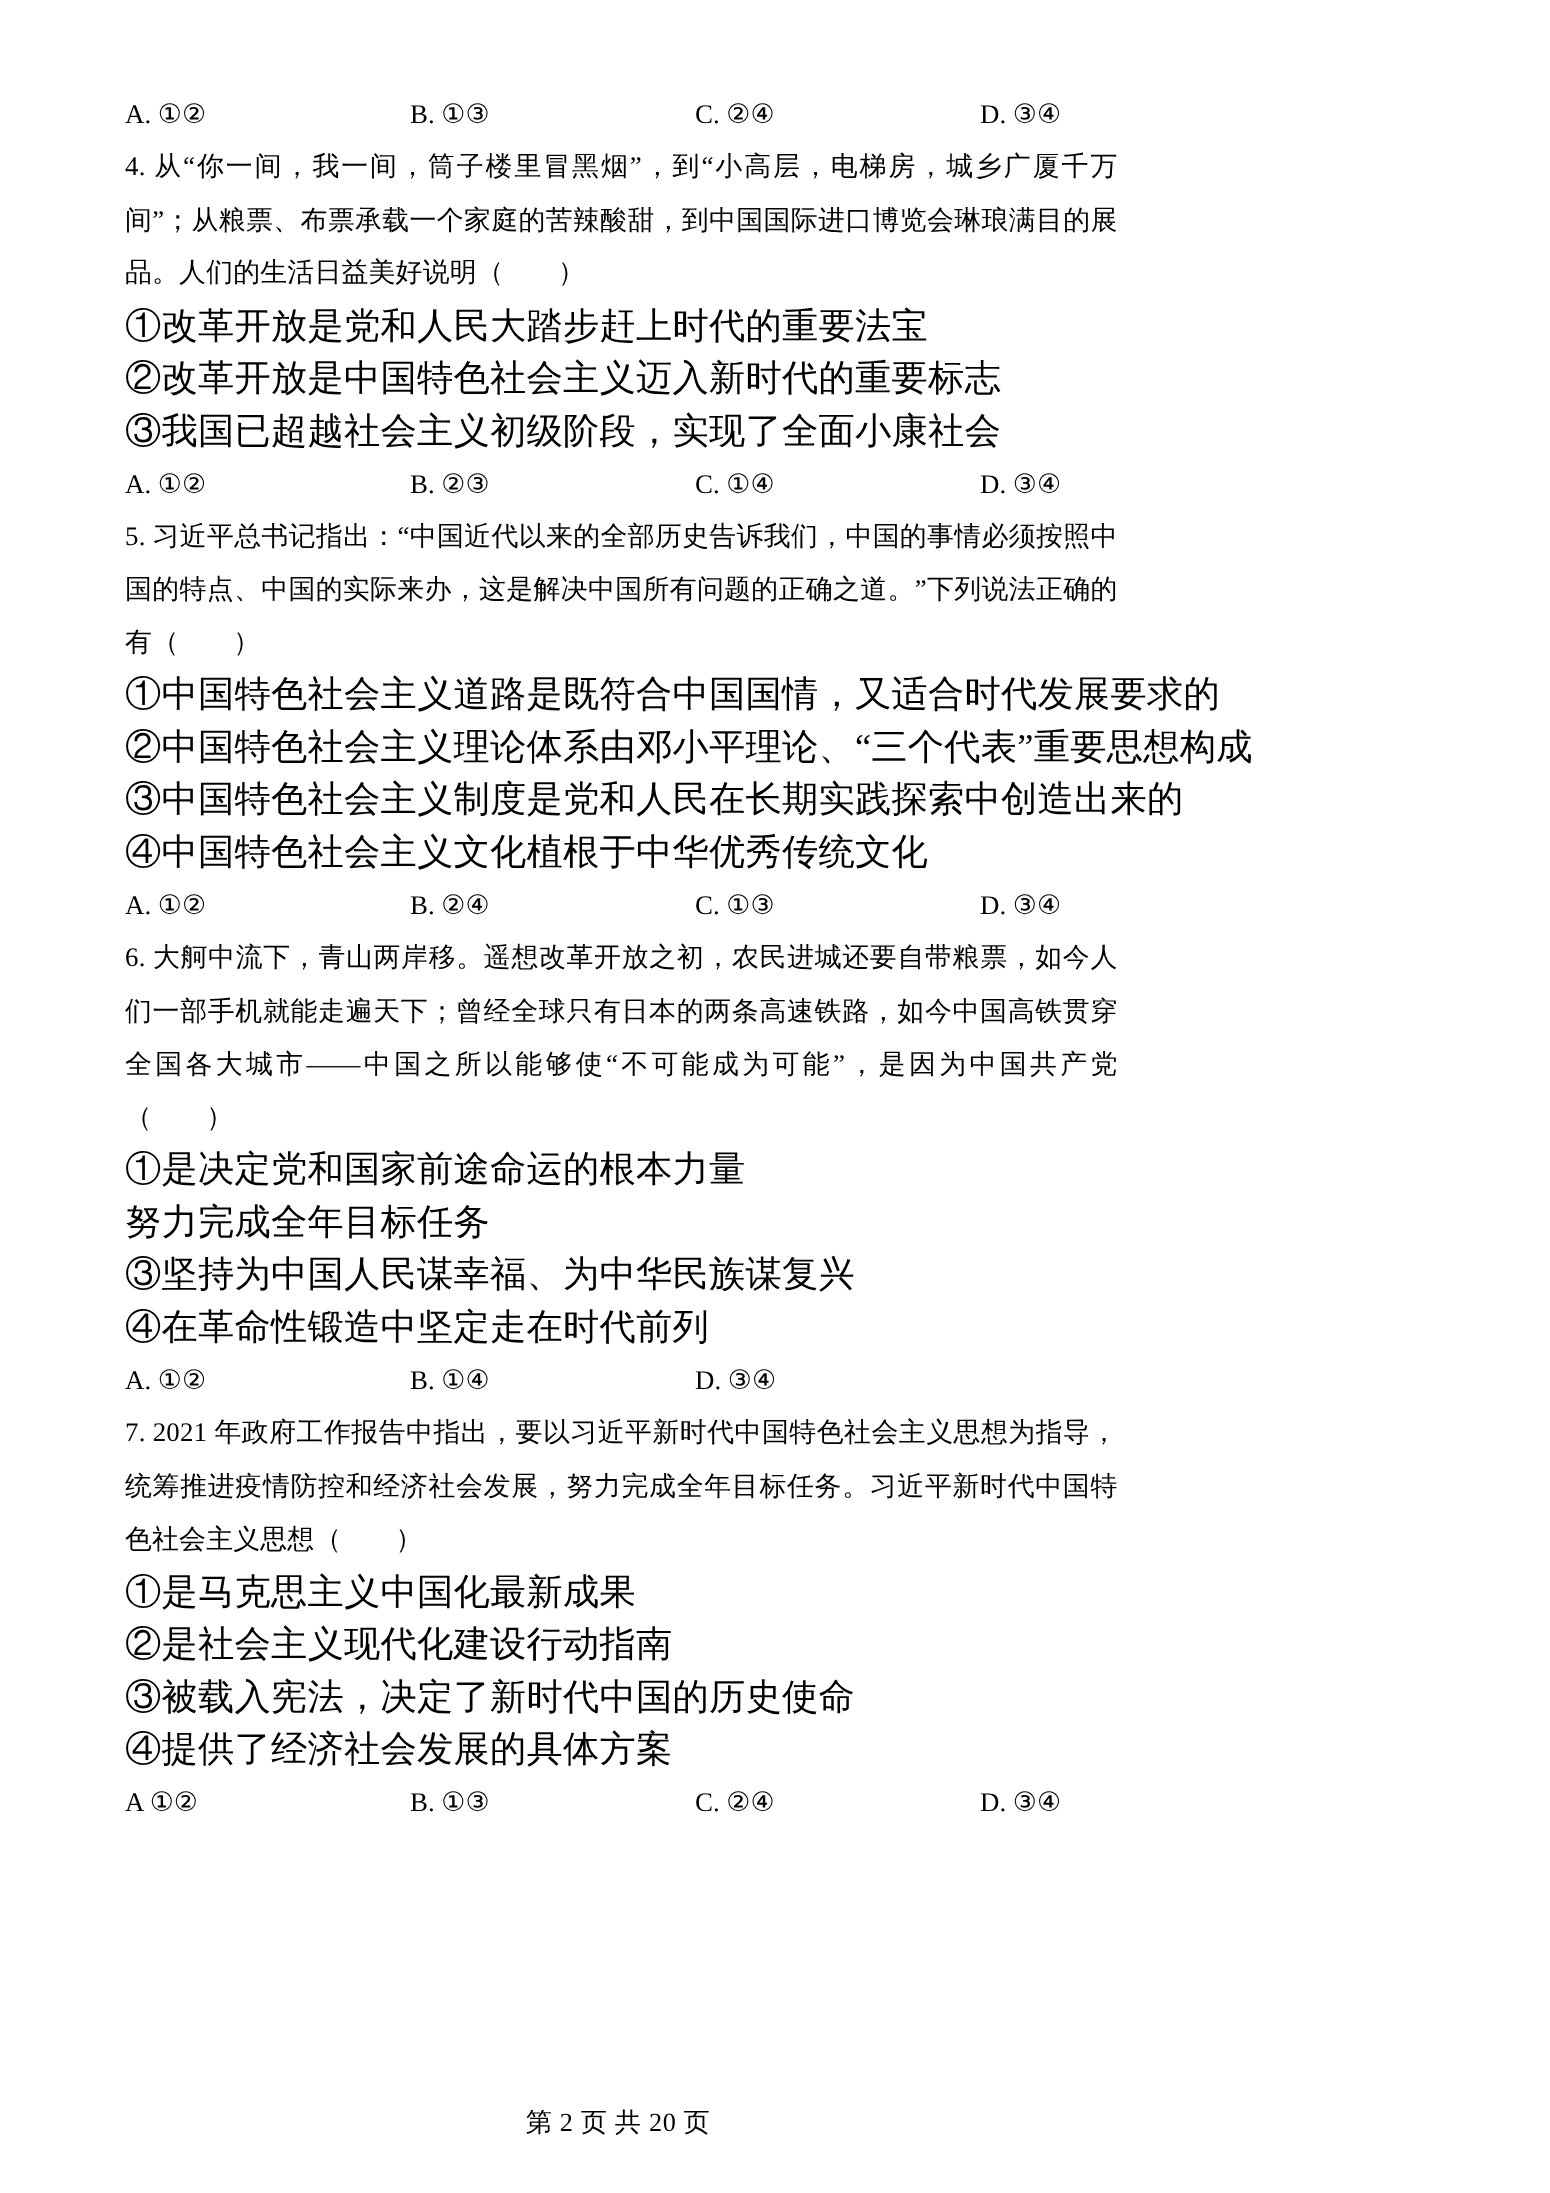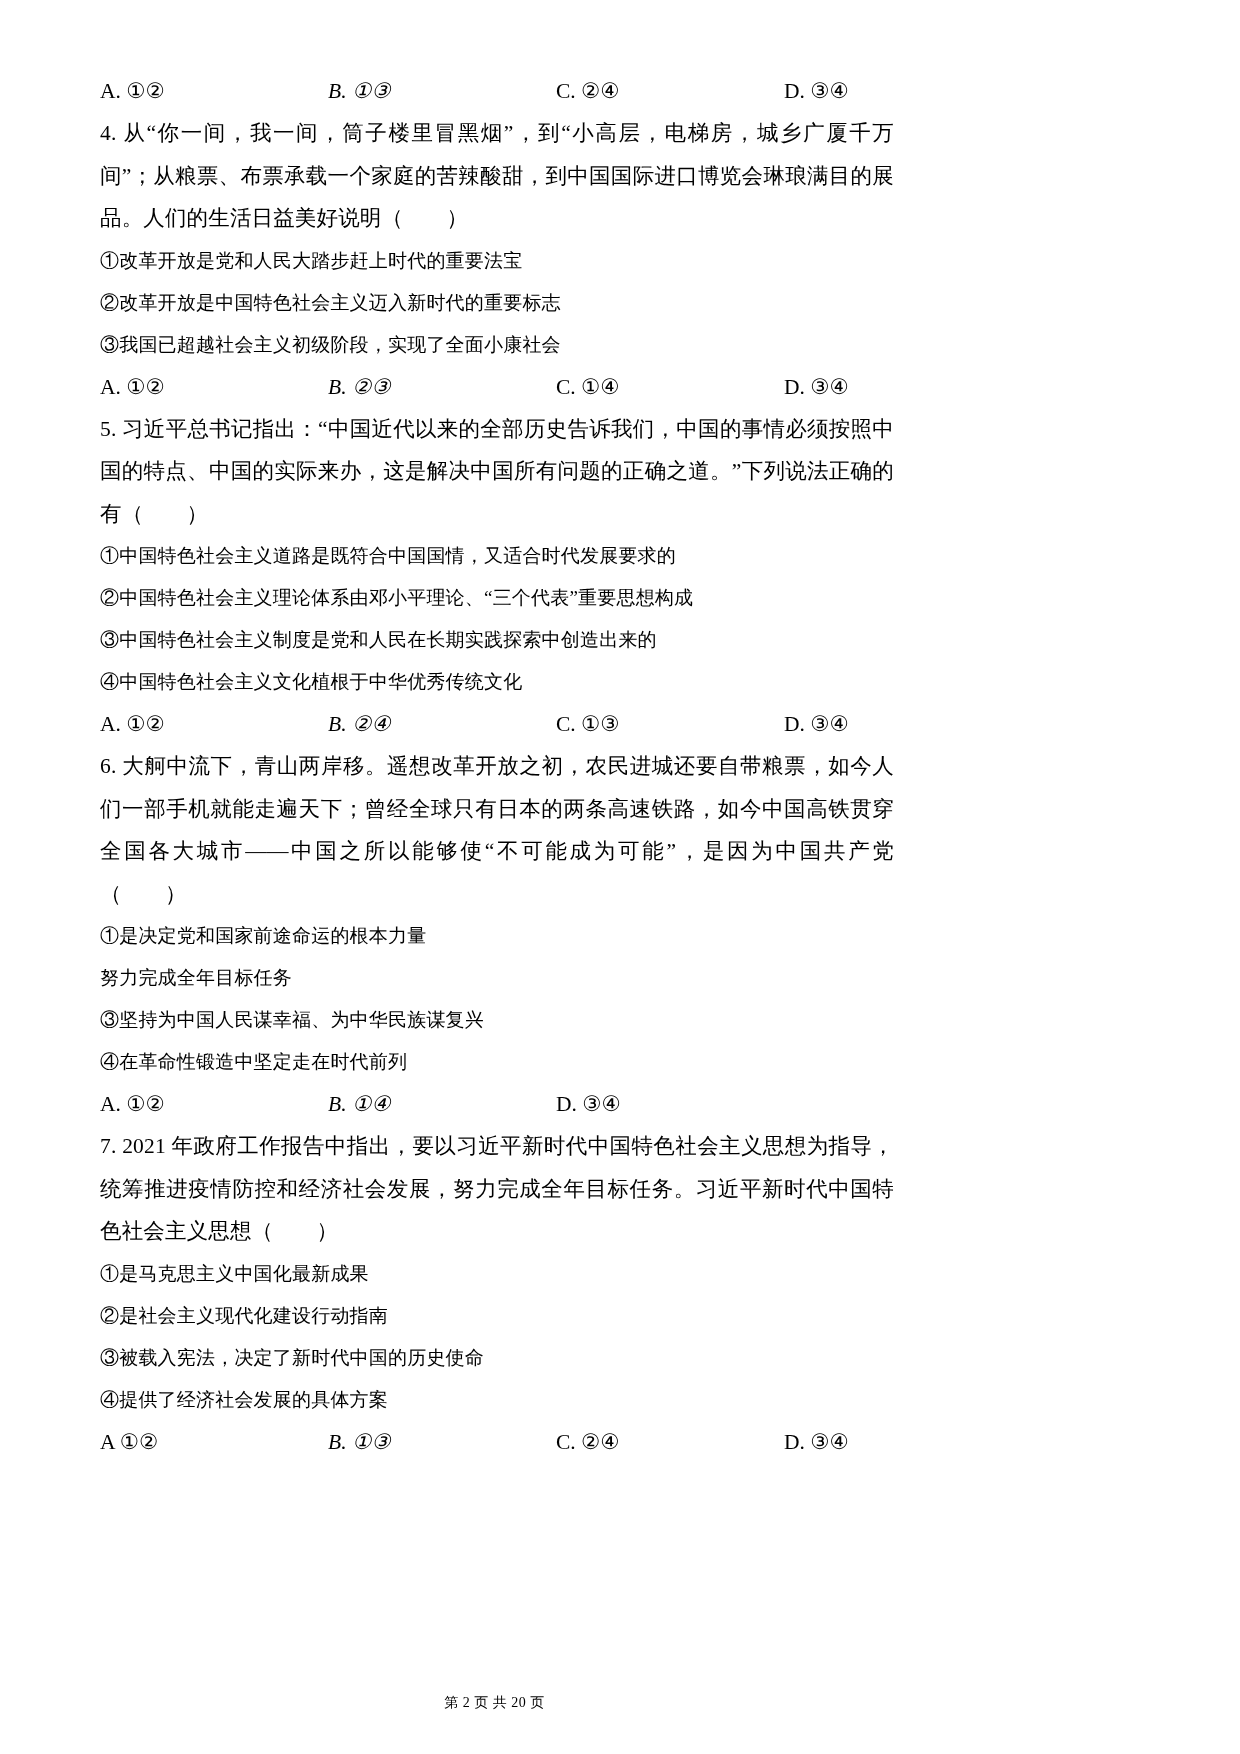--- a/index.html
+++ b/index.html
@@ -17,21 +17,21 @@
   }
   .page {
     position: relative;
     width: 989px;
     height: 1754px;
     box-sizing: border-box;
     padding: 70px 95px 0 100px;
   }
   
   .q-line {
-    font-size: 19px;
+    font-size: 29px;
     line-height: 42px;
     letter-spacing: 0.2px;
     white-space: nowrap;
     margin: 0;
   }
   .q-body {
     font-size: 21.5px;
     line-height: 42.5px;
     letter-spacing: 0.15px;
     margin: 0;
@@ -41,30 +41,30 @@
   .opt-line {
     display: flex;
     font-size: 21.5px;
     line-height: 42px;
     margin: 0;
   }
   .opt-line .opt {
     flex: 0 0 auto;
   }
   .opt-line .opt:nth-child(1) { width: 228px; }
-  .opt-line .opt:nth-child(2) { width: 228px; font-style: italic; }
+  .opt-line .opt:nth-child(2) { width: 228px; }
   .opt-line .opt:nth-child(3) { width: 228px; }
   .opt-line .opt:nth-child(4) { width: 228px; }
   .footer {
     position: absolute;
     left: 0;
     right: 0;
     bottom: 42px;
     text-align: center;
-    font-size: 14px;
+    font-size: 21px;
     letter-spacing: 0.5px;
   }
   .block { margin-bottom: 0px; }
   .stem { text-indent: 0; }
 </style>
 </head>
 <body>
 
 <div class="page">
 

